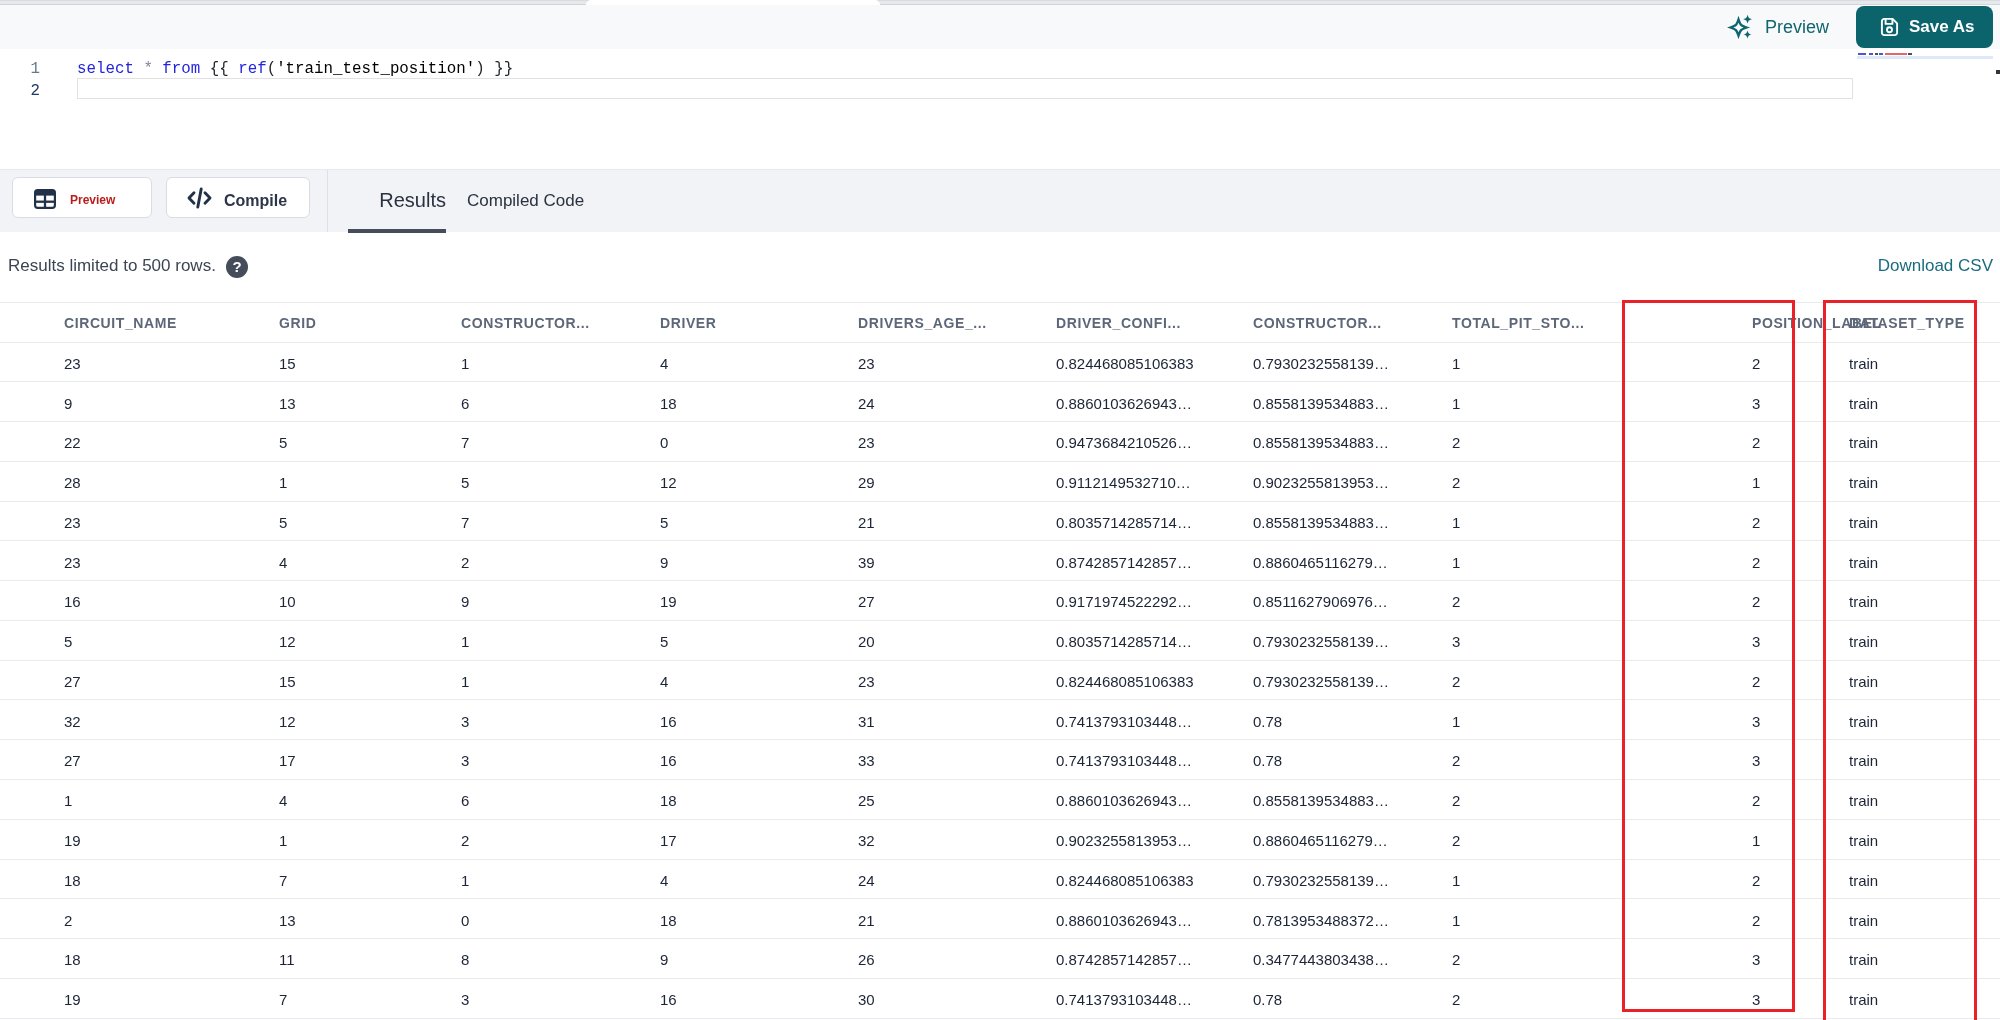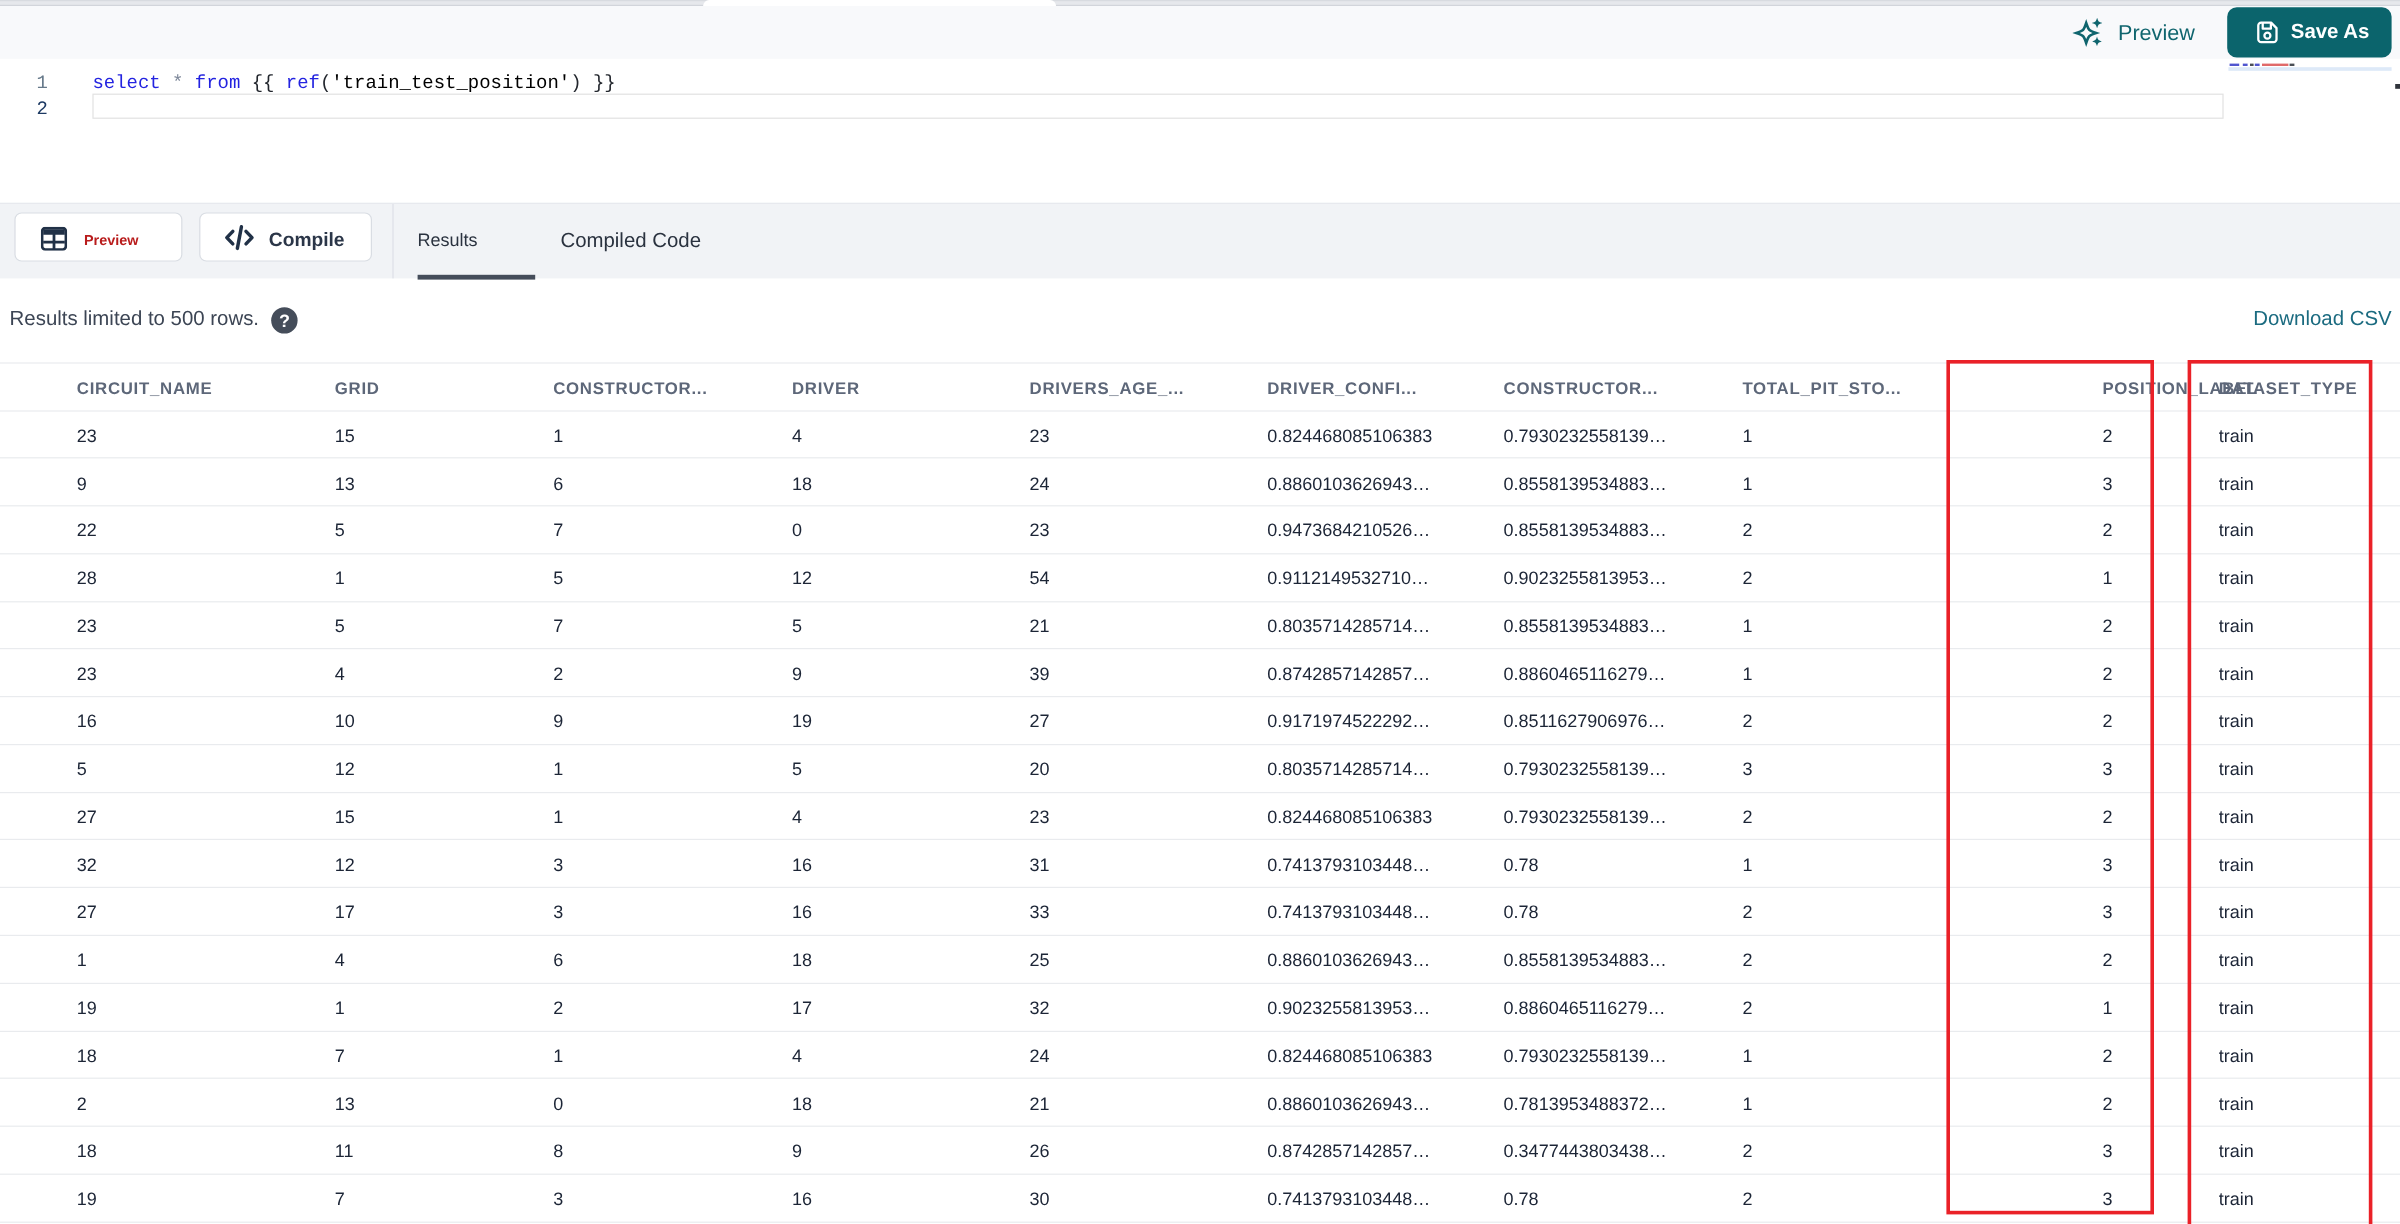--- a/index.html
+++ b/index.html
@@ -70,21 +70,21 @@
 <div class="abs" style="left:70px;top:180px;height:41px;line-height:41px;font-size:12px;font-weight:700;color:#b91c1c">Preview</div>
 <div class="abs" style="left:166px;top:177px;width:144px;height:41px;background:#fff;border:1px solid #d9dde3;border-radius:6px"></div>
 <svg class="abs" style="left:186px;top:186px" width="27" height="24" viewBox="0 0 27 24">
 <g fill="none" stroke="#213147" stroke-width="2.9" stroke-linecap="round" stroke-linejoin="round">
 <polyline points="8,6.8 3,12 8,17.2"></polyline>
 <polyline points="19,6.8 24,12 19,17.2"></polyline>
 <line x1="15.2" y1="3" x2="11.8" y2="21"></line>
 </g>
   </svg>
 <div class="abs" style="left:224px;top:180px;height:41px;line-height:41px;font-size:16px;font-weight:700;color:#2b3648">Compile</div>
-<div class="abs" style="left:348px;top:171px;width:98px;height:59px;line-height:59px;text-align:left;font-size:15px;color:#2a323f">Results</div>
+<div class="abs" style="left:348px;top:171px;width:98px;height:59px;line-height:59px;text-align:right;font-size:20px;color:#2a323f">Results</div>
 <div class="abs" style="left:348px;top:229px;width:98px;height:3.5px;background:#454d5a"></div>
 <div class="abs" style="left:467px;top:171px;height:59px;line-height:59px;font-size:17px;color:#2a323f">Compiled Code</div>
 <div class="abs" style="left:8px;top:251px;height:30px;line-height:30px;font-size:17px;color:#3c4554">Results limited to 500 rows.</div>
 <svg class="abs" style="left:225px;top:255px" width="24" height="24" viewBox="0 0 24 24">
 <circle cx="12" cy="12" r="11" fill="#454d5a"></circle>
 <text x="12" y="17.2" text-anchor="middle" font-size="15" font-weight="bold" fill="#fff" font-family="Liberation Sans">?</text>
 </svg>
 <div class="abs" style="left:1790px;top:251px;width:203px;height:30px;line-height:30px;text-align:right;font-size:17px;color:#1b6b80">Download CSV</div>
 
 <div class="hline" style="top:302.0px"></div>
@@ -138,21 +138,21 @@
     <i class="c7">2</i>
     <i class="c8">2</i>
     <i class="c9">train</i>
   </div>
 <div class="hline" style="top:460.8px"></div>
 <div class="row" style="top:464.0px;height:37.8px;line-height:37.8px">
     <i class="c0">28</i>
     <i class="c1">1</i>
     <i class="c2">5</i>
     <i class="c3">12</i>
-    <i class="c4">54</i>
+    <i class="c4">29</i>
     <i class="c5">0.9112149532710…</i>
     <i class="c6">0.9023255813953…</i>
     <i class="c7">2</i>
     <i class="c8">1</i>
     <i class="c9">train</i>
   </div>
 <div class="hline" style="top:500.6px"></div>
 <div class="row" style="top:503.8px;height:37.8px;line-height:37.8px">
     <i class="c0">23</i>
     <i class="c1">5</i>

